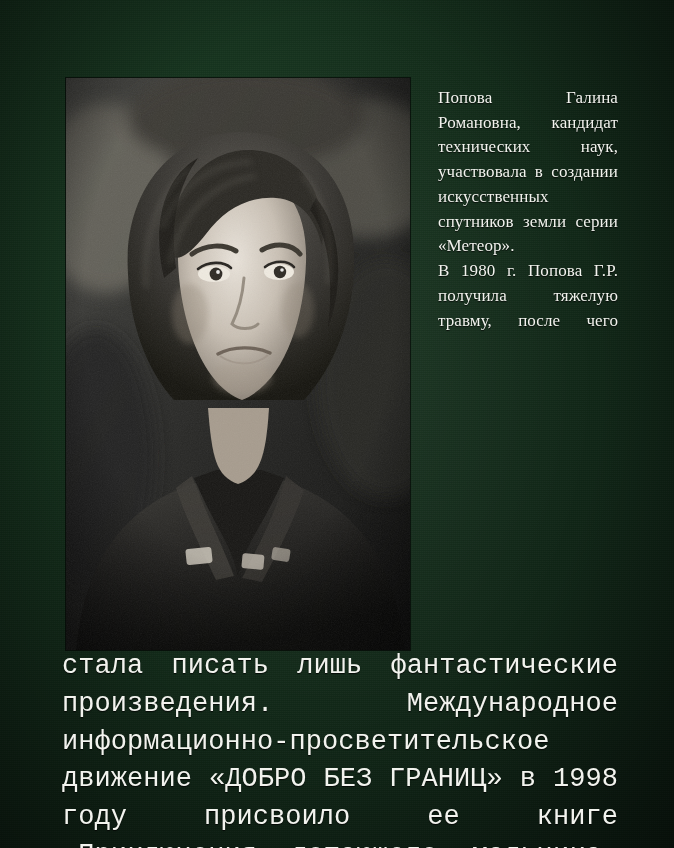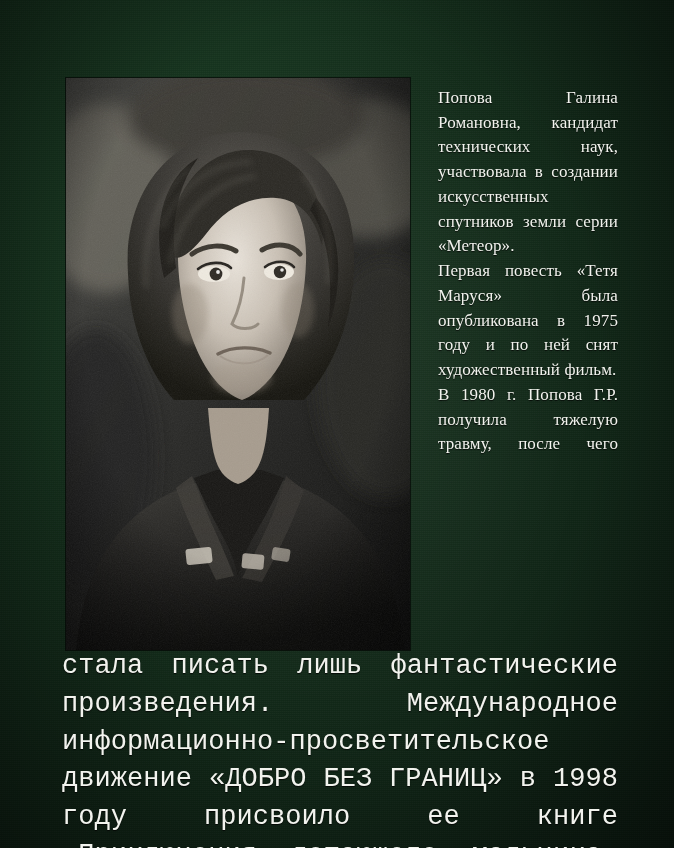--- a/index.html
+++ b/index.html
@@ -208,21 +208,20 @@
         <ellipse cx="124" cy="236" rx="18" ry="30" fill="#8d8273" opacity="0.35" filter="url(#soft)"></ellipse>
         <ellipse cx="232" cy="232" rx="16" ry="28" fill="#8d8273" opacity="0.3" filter="url(#soft)"></ellipse>
 
         <rect width="344" height="572" fill="url(#vign)"></rect>
         <rect width="344" height="572" filter="url(#grain)" opacity="0.55"></rect>
       </svg>
     </div>
 
     <div class="bio-column">
       <p>Попова Галина Романовна, кандидат технических наук, участвовала в создании искусственных спутников земли серии «Метеор».</p>
-      <p>Первая повесть «Тетя Маруся» была опубликована в 1975 году и по ней снят художественный фильм.</p>
       <p class="last-full">В 1980 г. Попова Г.Р. получила тяжелую травму, после чего</p>
     </div>
 
     <div class="bottom-text">
       <p>стала писать лишь фантастические произведения. Международное информационно-просветительское движение «ДОБРО БЕЗ ГРАНИЦ» в 1998 году присвоило ее книге «Приключения летающего мальчика» статус «Добрая книга года».</p>
     </div>
 
   </div>
 </div>
 

